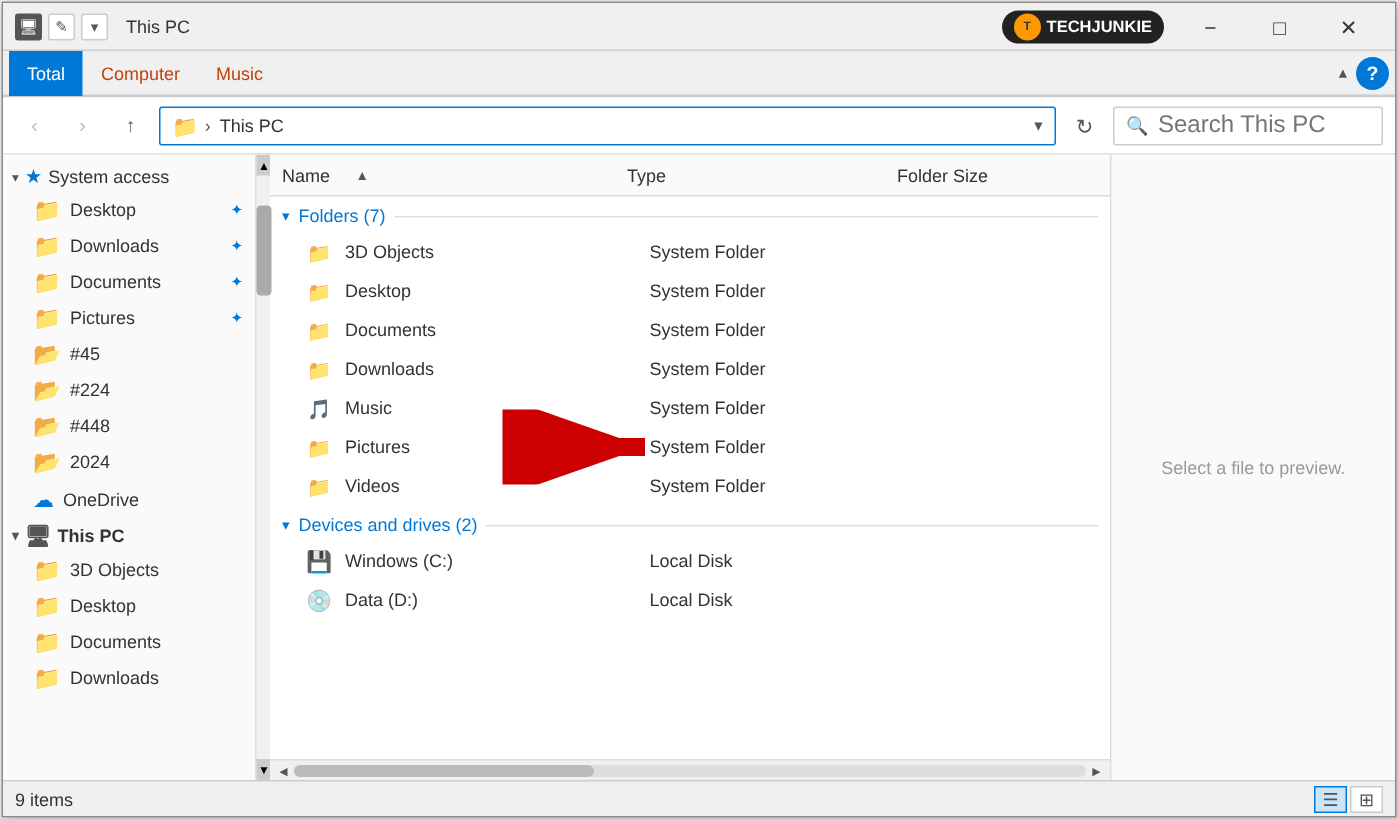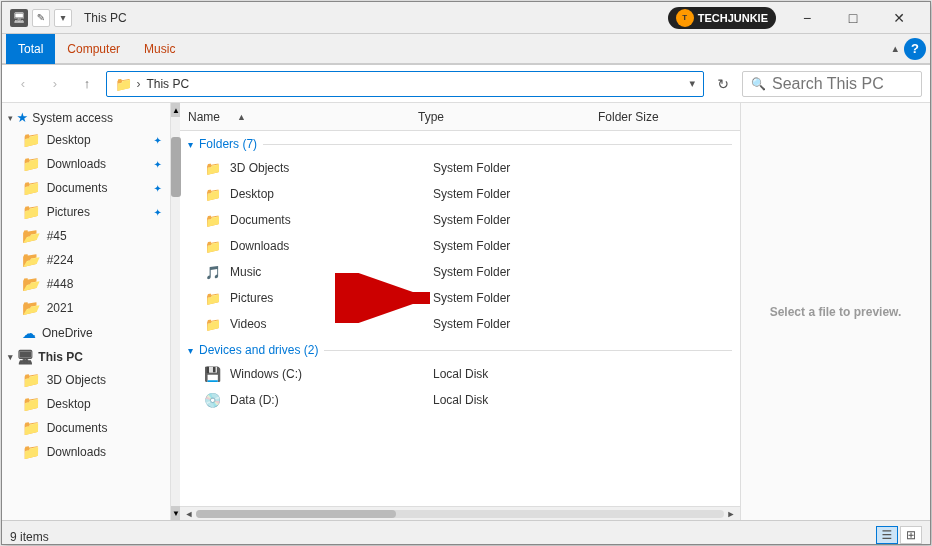--- a/index.html
+++ b/index.html
@@ -296,29 +296,28 @@
       align-items: center;
       justify-content: center;
       background: #fafafa;
       flex-shrink: 0;
     }
     .preview-text {
       font-size: 12px;
       color: #999;
       text-align: center;
       padding: 16px;
-      font-weight: bold;
     }
     
     .status-bar {
       height: 24px;
       background: #f0f0f0;
       border-top: 1px solid #ccc;
       display: flex;
-      align-items: flex-end;
+      align-items: center;
       padding: 0 8px;
       gap: 8px;
       flex-shrink: 0;
     }
     .status-text { font-size: 12px; color: #333; flex: 1; }
     .view-btns { display: flex; gap: 2px; margin-left: auto; }
     .view-btn {
       width: 22px; height: 18px;
       display: flex; align-items: center; justify-content: center;
       cursor: pointer; font-size: 12px; color: #555;
@@ -455,21 +454,21 @@
           <div class="sidebar-item">
             <span class="folder-icon">📂</span>
             <span>#224</span>
           </div>
           <div class="sidebar-item">
             <span class="folder-icon">📂</span>
             <span>#448</span>
           </div>
           <div class="sidebar-item">
             <span class="folder-icon">📂</span>
-            <span>2021</span>
+            <span>2024</span>
           </div>
         </div>
 
         <div class="sidebar-group">
           <div class="sidebar-item">
             <span class="cloud-icon">☁</span>
             <span>OneDrive</span>
           </div>
         </div>
 

